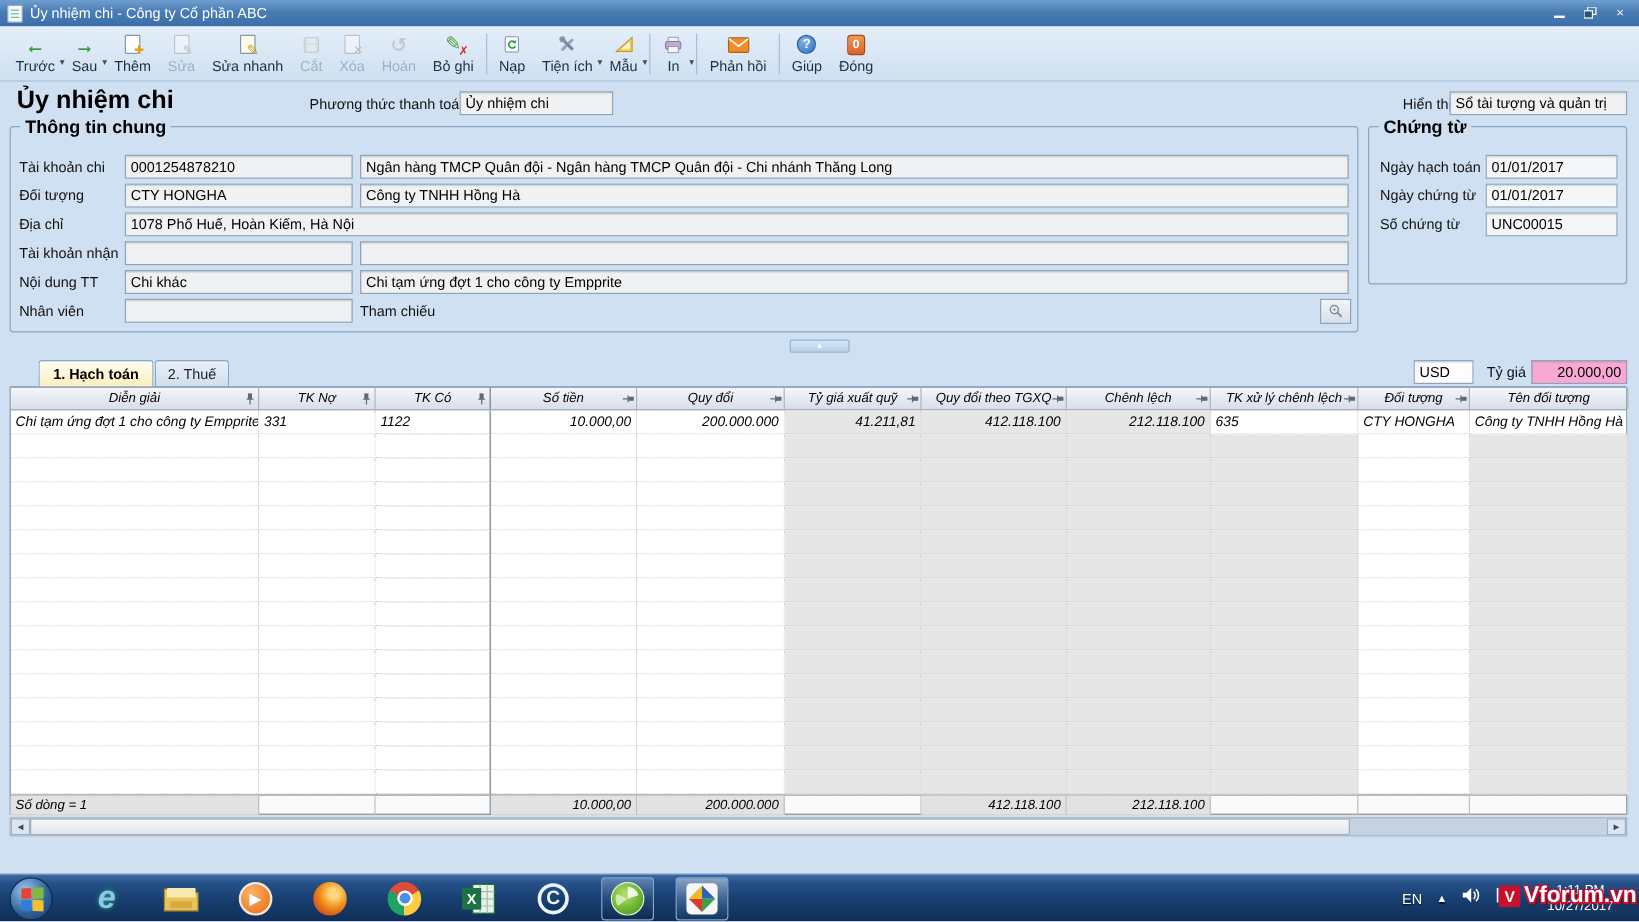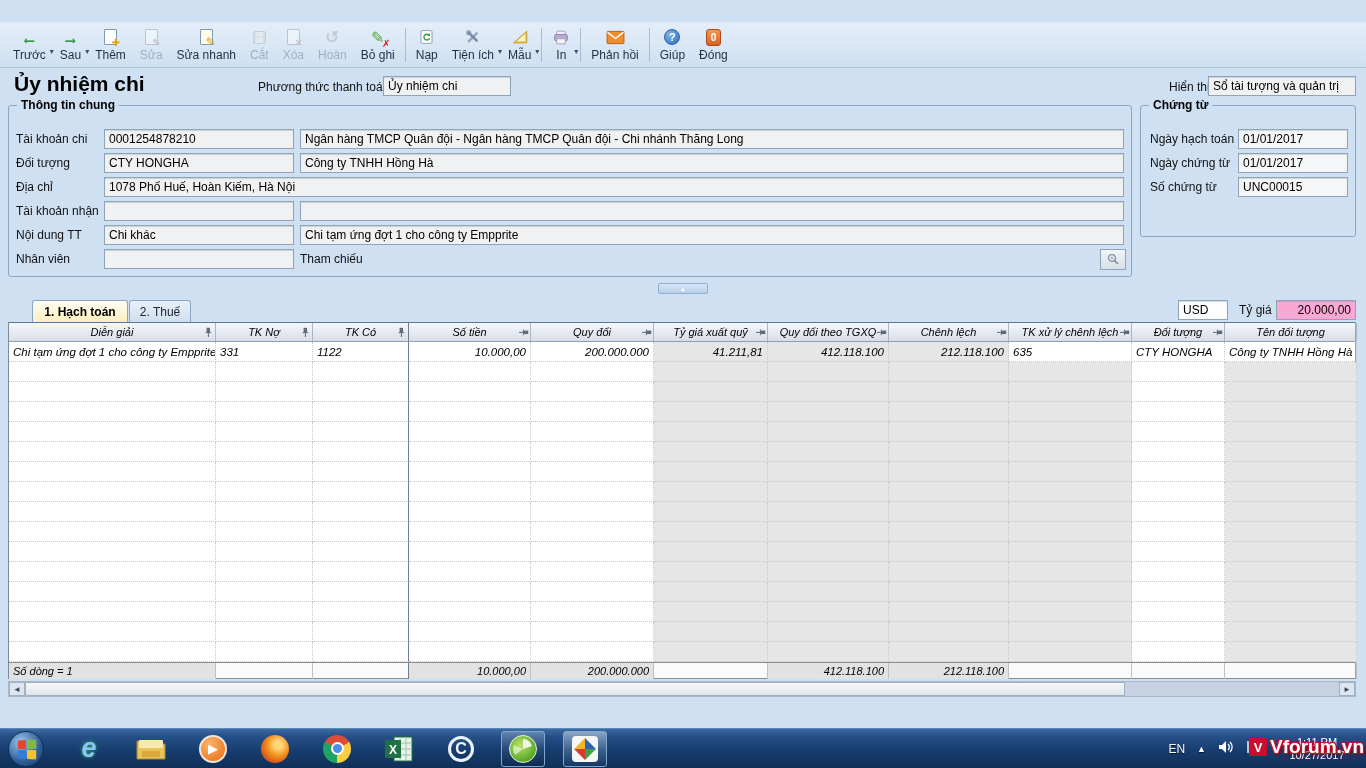--- a/index.html
+++ b/index.html
@@ -39,21 +39,21 @@
   #page-title { position:absolute; left:14px; top:72px; font-size:21px; font-weight:bold; color:#000; }
   .lbl { position:absolute; font-size:12px; color:#111; white-space:nowrap; }
   .tbx { position:absolute; height:20px; background:#f0f1f2; border:1px solid #8fa4b8;
     font-size:12px; color:#000; display:flex; align-items:center; padding:0 4px; overflow:hidden; white-space:nowrap;
     box-shadow:inset 0 1px 1px rgba(90,110,130,.25); }
   .tbx.num { justify-content:flex-end; }
 
   
   .grp { position:absolute; border:1px solid #8aa6c2; border-radius:3px; }
   .grp > .grp-title { position:absolute; top:-8px; left:8px; background:#cfe0f2; padding:0 4px;
-    font-size:12px; font-weight:bold; color:#000; }
+    font-size:15px; font-weight:bold; color:#000; }
 
   
   #splitter { position:absolute; left:658px; top:283px; width:50px; height:11px;
     background:linear-gradient(#d6e5f5,#b9d0e8); border:1px solid #8fb0d4; border-radius:2px;
     display:flex; align-items:center; justify-content:center; font-size:7px; color:#f4f9ff; }
 
   
   .tab { position:absolute; top:300px; height:22px; display:flex; align-items:center; justify-content:center;
     font-size:12px; border:1px solid #8aa6c2; border-bottom:none; border-radius:3px 3px 0 0;margin-left:24px; }
   #tab-hachtoan { left:8px; width:96px; background:linear-gradient(#fffdf2,#fbeebe); font-weight:bold; z-index:2; }
@@ -105,20 +105,38 @@
   #watermark { position:absolute; right:2px; top:736px; display:flex; align-items:center; gap:3px; z-index:5; }
   #wm-badge { width:18px; height:18px; background:#c8102e; color:#fff; font-weight:bold; font-size:13px; display:flex; align-items:center; justify-content:center; border-radius:2px; }
   #wm-text { font-size:19px; font-weight:bold; color:#fff;
     text-shadow:-1px -1px 0 #c8102e,1px -1px 0 #c8102e,-1px 1px 0 #c8102e,1px 1px 0 #c8102e,2px 2px 2px #801; }
 </style>
 </head>
 <body>
 
 <div id="screen">
 
+  <div id="titlebar">
+    <span class="title-icon"></span>
+    <span>Ủy nhiệm chi - Công ty Cổ phần ABC</span>
+    <div id="win-controls">
+      <span class="winbtn">
+          <svg width="10" height="9">
+            <rect x="0" y="6" width="9" height="2" fill="#fff"></rect>
+          </svg>
+        </span>
+      <span class="winbtn">
+          <svg width="11" height="10">
+            <rect x="3" y="0" width="7" height="6" fill="none" stroke="#fff"></rect>
+            <rect x="0" y="3" width="7" height="6" fill="#27537f" stroke="#fff"></rect>
+          </svg>
+        </span>
+      <span class="winbtn">×</span>
+    </div>
+  </div>
 
   <div id="toolbar">
       <div class="tbbtn">
         <div class="tbico">
           <span class="g" style="color:#3fae49;text-shadow:0 1px 0 #1d6b28;">←</span>
         </div>
         <div class="tblabel">Trước</div>
         <span class="dd">▾</span>
       </div>
       <div class="tbbtn">

